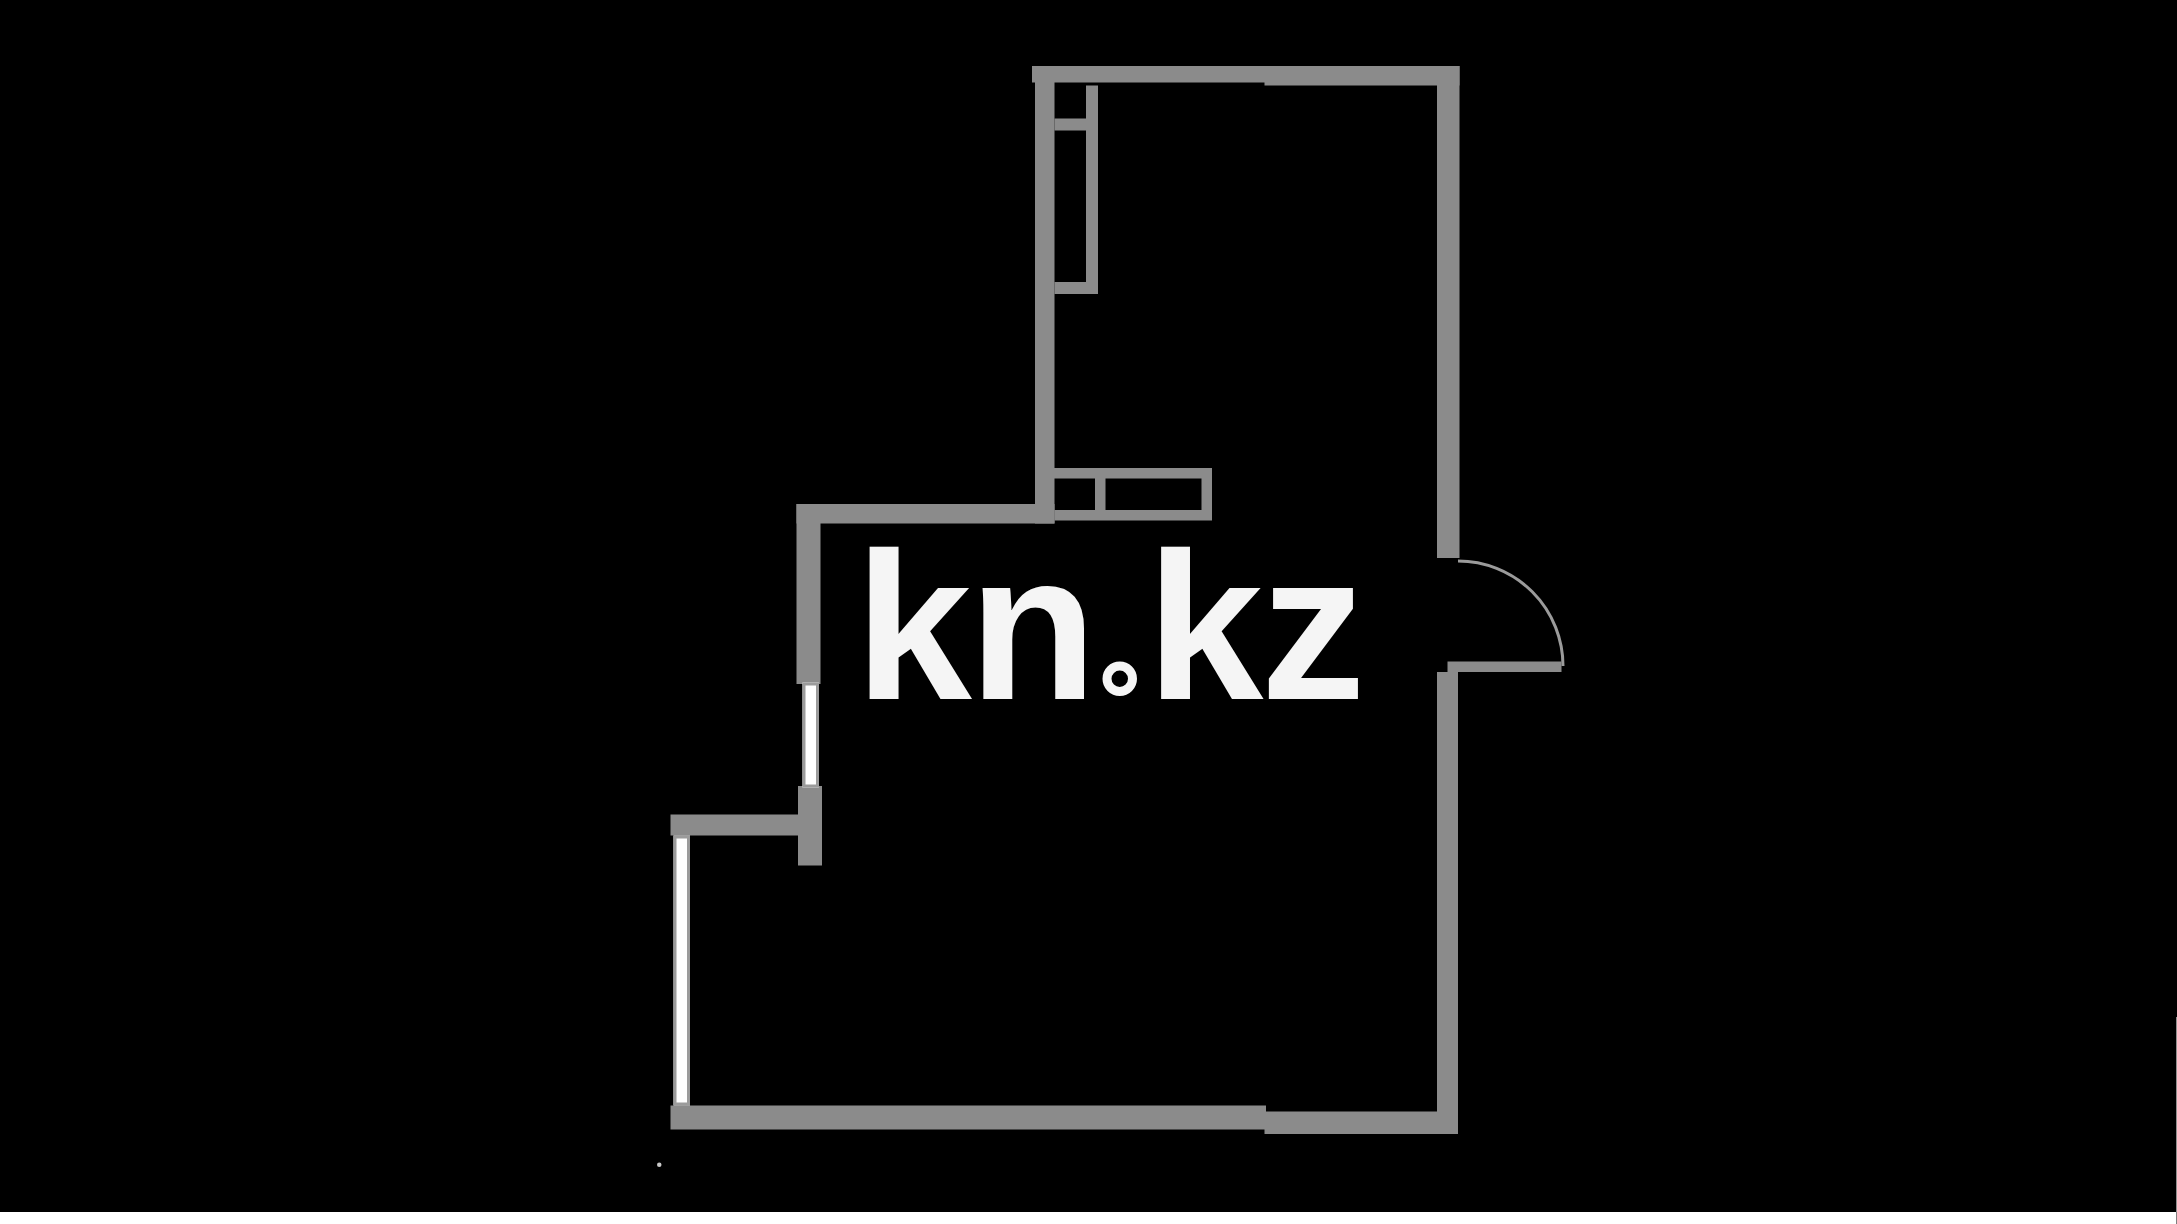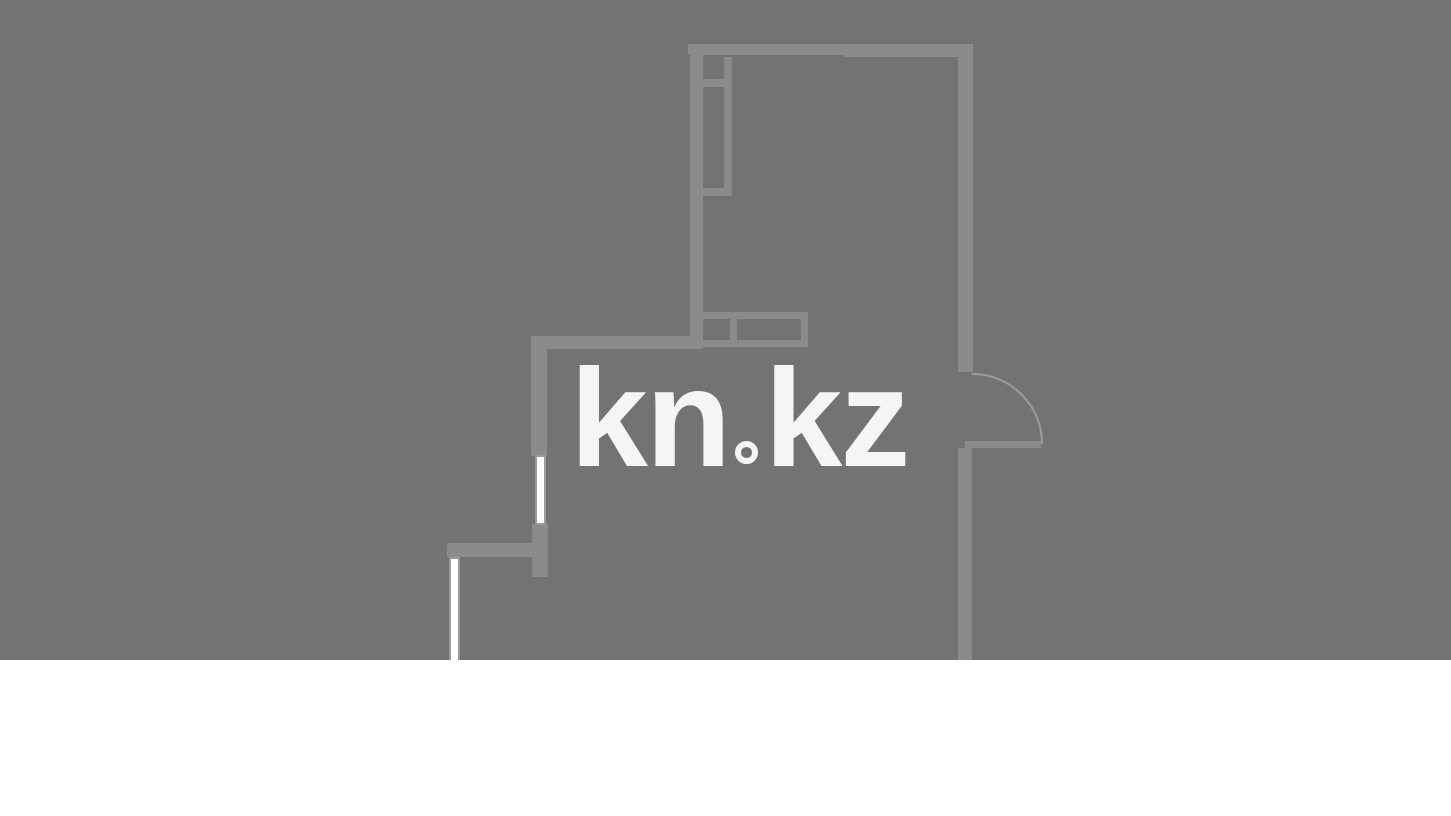--- a/index.html
+++ b/index.html
@@ -4,22 +4,22 @@
 <style>
   html, body {
     margin: 0;
     padding: 0;
     background: #ffffff;
     font-family: "Liberation Sans", sans-serif;
   }
   .canvas {
     position: relative;
     width: 1451px;
-    height: 660px;
-    background: #737373;
+    height: 808px;
+    background: #000000;
     overflow: hidden;
     text-align: center;
   }
   .wall {
     position: absolute;
   }
   .window {
     position: absolute;
     background: #ffffff;
     box-sizing: border-box;

